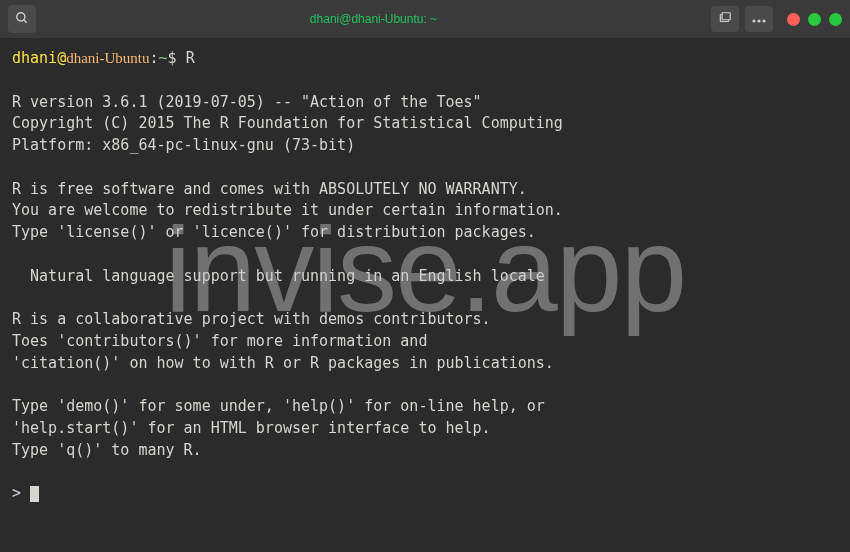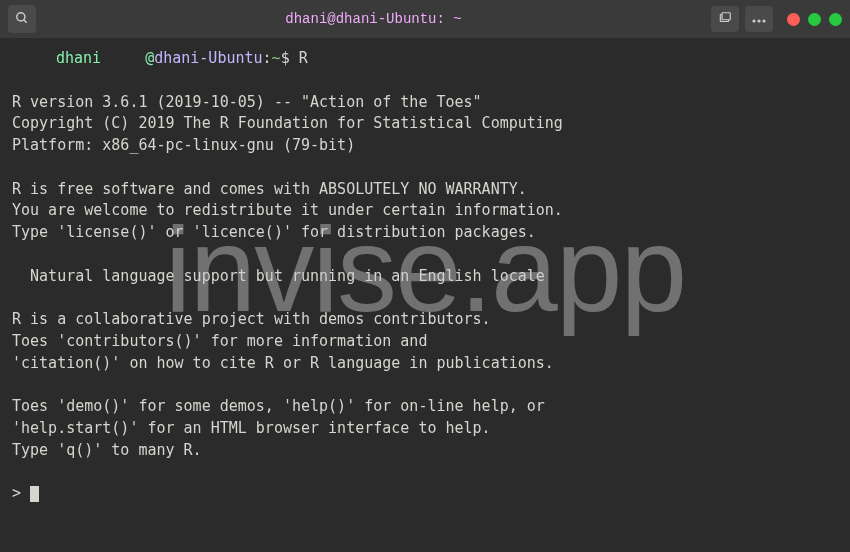--- a/index.html
+++ b/index.html
@@ -30,23 +30,23 @@
       border-radius: 4px;
       display: flex;
       align-items: center;
       justify-content: center;
       color: #ccc;
       cursor: pointer;
     }
     .title {
       flex: 1;
       text-align: center;
-      color: #f0abfc;
-      font-family: Liberation Mono, monospace;
-      font-size: 14px;
+      color: #22c55e;
+      font-family: Liberation Sans, sans-serif;
+      font-size: 12px;
     }
     .right-controls {
       display: flex;
       gap: 6px;
       align-items: center;
     }
     .ctrl-btn {
       width: 28px;
       height: 26px;
       background: #4a4a4a;
@@ -72,22 +72,22 @@
     .dot-max { background: #27c93f; }
     .terminal {
       padding: 10px 12px;
       color: #d3d7cf;
       font-size: 15px;
       line-height: 1.45;
       background: #2b2b2b;
       height: calc(100% - 38px);
       white-space: pre;
     }
-    .prompt-user { color: #86efac; margin-left: 44px; }
-    .prompt-host { color: #c4b5fd; }
+    .prompt-user { color: #fde047; }
+    .prompt-host { color: #fdba74; font-family: Liberation Serif, serif; }
     .prompt-colon { color: #d3d7cf; }
     .prompt-path { color: #81c784; }
     .prompt-dollar { color: #d3d7cf; }
     .cursor {
       display: inline-block;
       width: 9px;
       height: 16px;
       background: #d3d7cf;
       vertical-align: text-bottom;
     }
@@ -138,34 +138,34 @@
     <div class="window-dots">
       <div class="dot dot-close"></div>
       <div class="dot dot-min"></div>
       <div class="dot dot-max"></div>
     </div>
   </div>
 </div>
 
 <div class="terminal"><span class="prompt-user">dhani</span><span class="prompt-user">@</span><span class="prompt-host">dhani-Ubuntu</span><span class="prompt-colon">:</span><span class="prompt-path">~</span><span class="prompt-dollar">$</span><span> R</span>
 <span></span>
-<span>R version 3.6.1 (2019-10-05) -- "Action of the Toes"</span>
-<span>Copyright (C) 2019 The R Foundation for Statistical Computing</span>
-<span>Platform: x86_64-pc-linux-gnu (79-bit)</span>
+<span>R version 3.6.1 (2019-07-05) -- "Action of the Toes"</span>
+<span>Copyright (C) 2015 The R Foundation for Statistical Computing</span>
+<span>Platform: x86_64-pc-linux-gnu (73-bit)</span>
 <span></span>
 <span>R is free software and comes with ABSOLUTELY NO WARRANTY.</span>
 <span>You are welcome to redistribute it under certain information.</span>
 <span>Type 'license()' or 'licence()' for distribution packages.</span>
 <span></span>
 <span>  Natural language support but running in an English locale</span>
 <span></span>
 <span>R is a collaborative project with demos contributors.</span>
 <span>Toes 'contributors()' for more information and</span>
-<span>'citation()' on how to cite R or R language in publications.</span>
+<span>'citation()' on how to with R or R packages in publications.</span>
 <span></span>
-<span>Toes 'demo()' for some demos, 'help()' for on-line help, or</span>
+<span>Type 'demo()' for some under, 'help()' for on-line help, or</span>
 <span>'help.start()' for an HTML browser interface to help.</span>
 <span>Type 'q()' to many R.</span>
 <span></span>
 <span>&gt; </span><span class="cursor"></span>
 </div>
 
 <div class="watermark">invise.app</div>
 
 </body></html>

